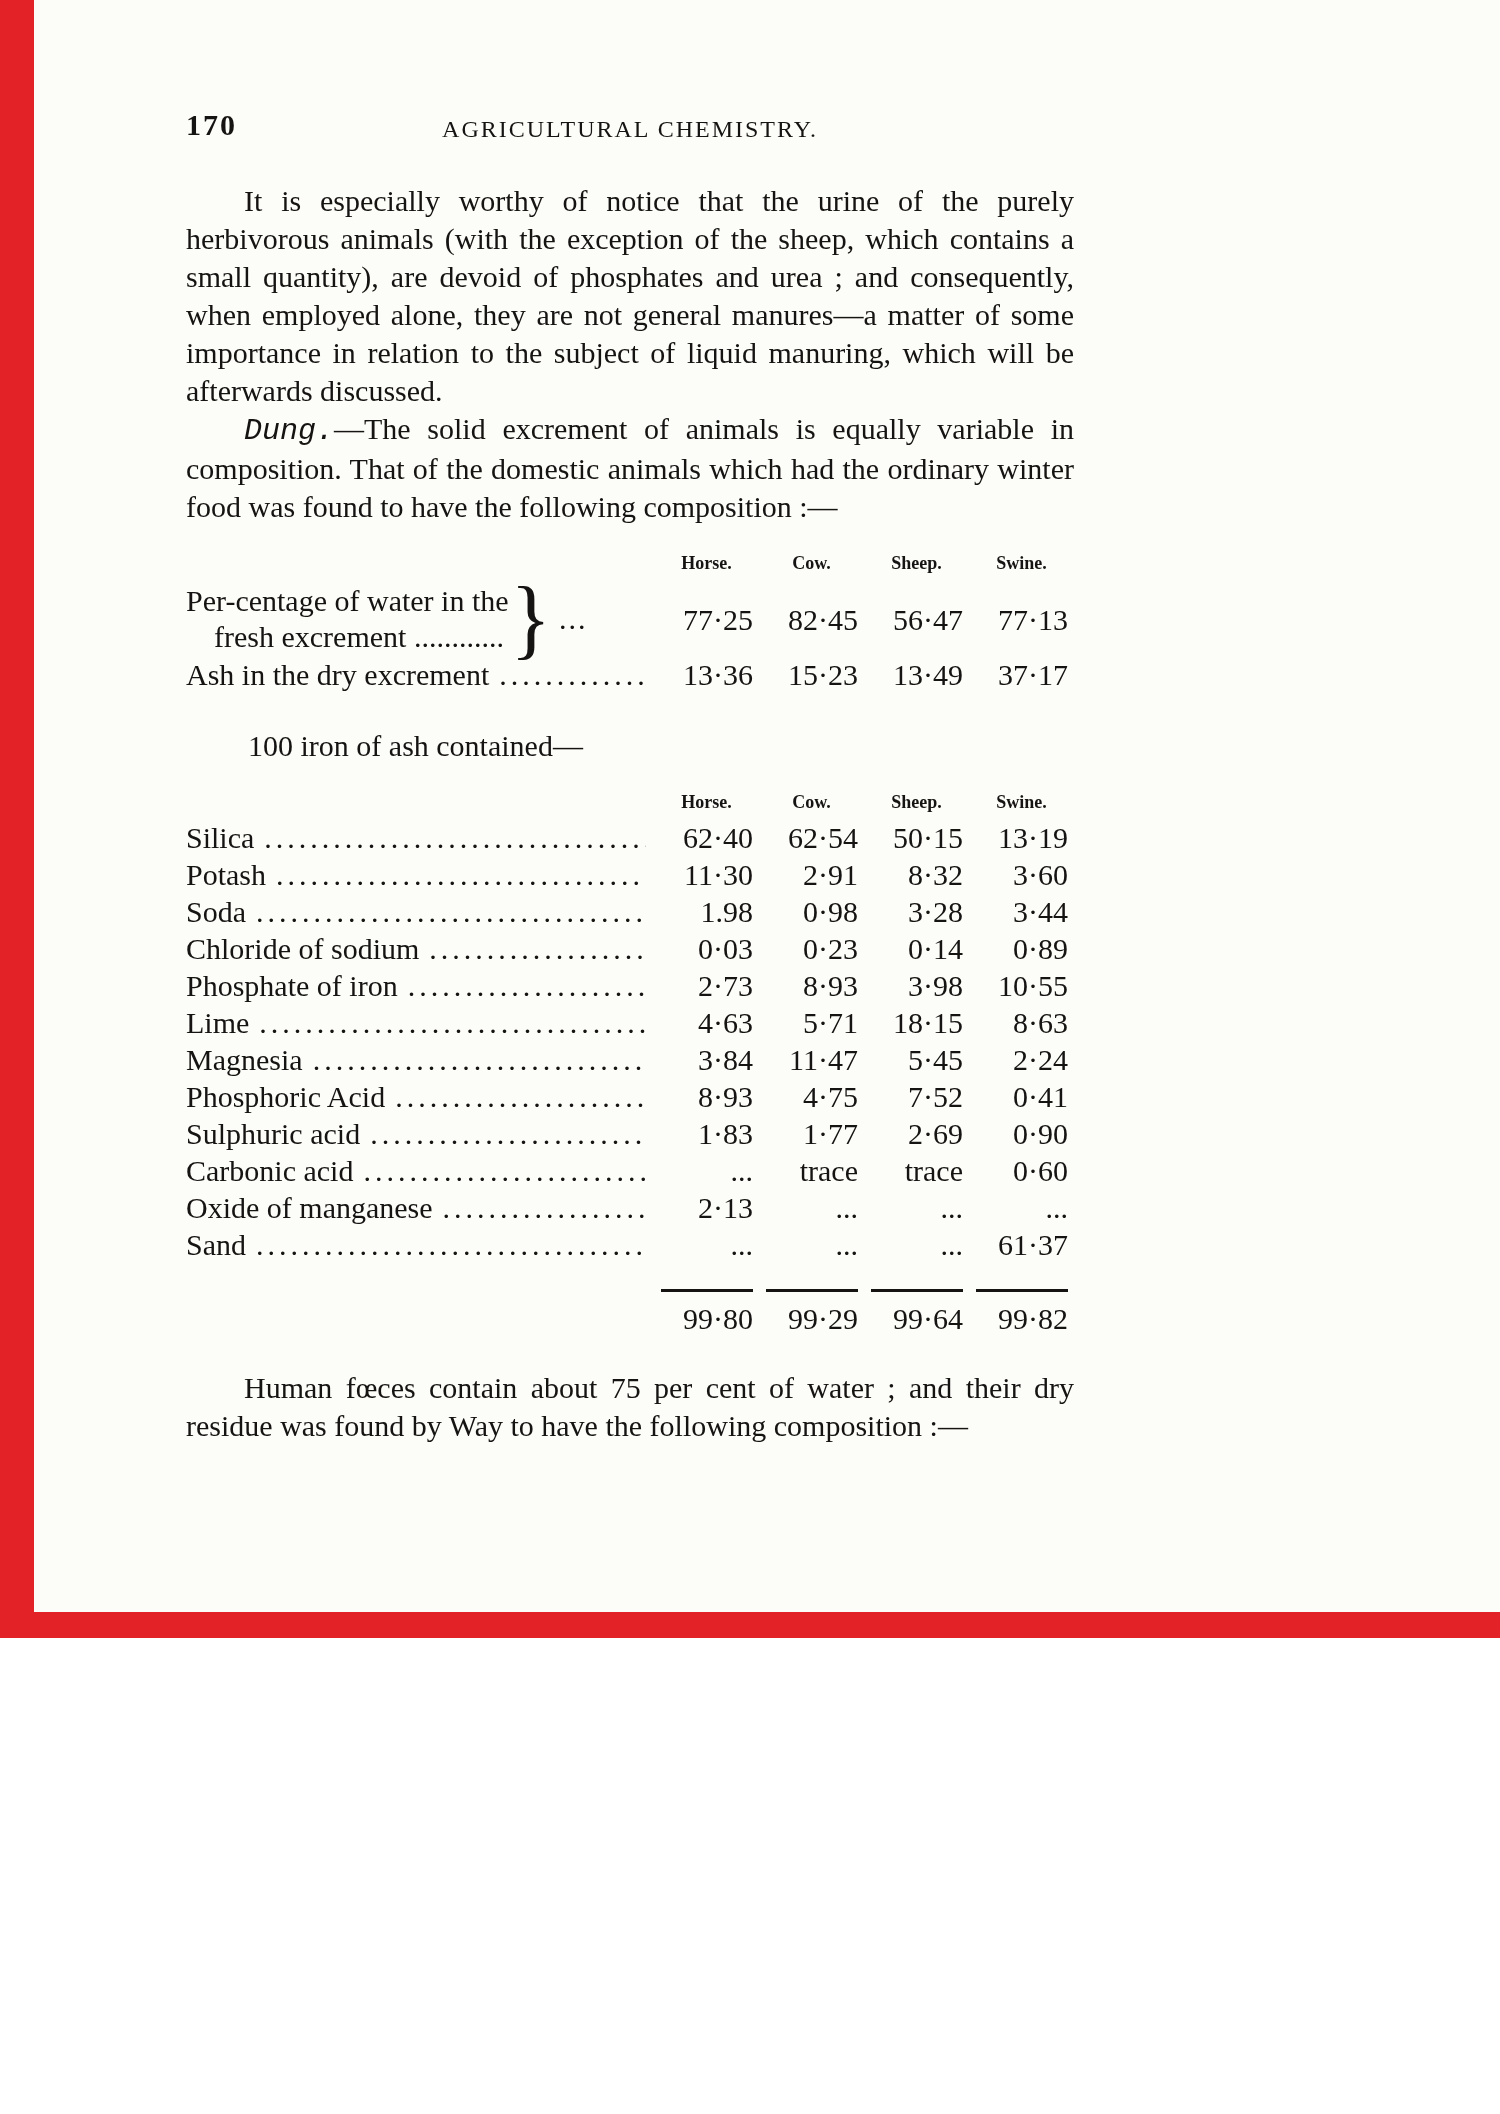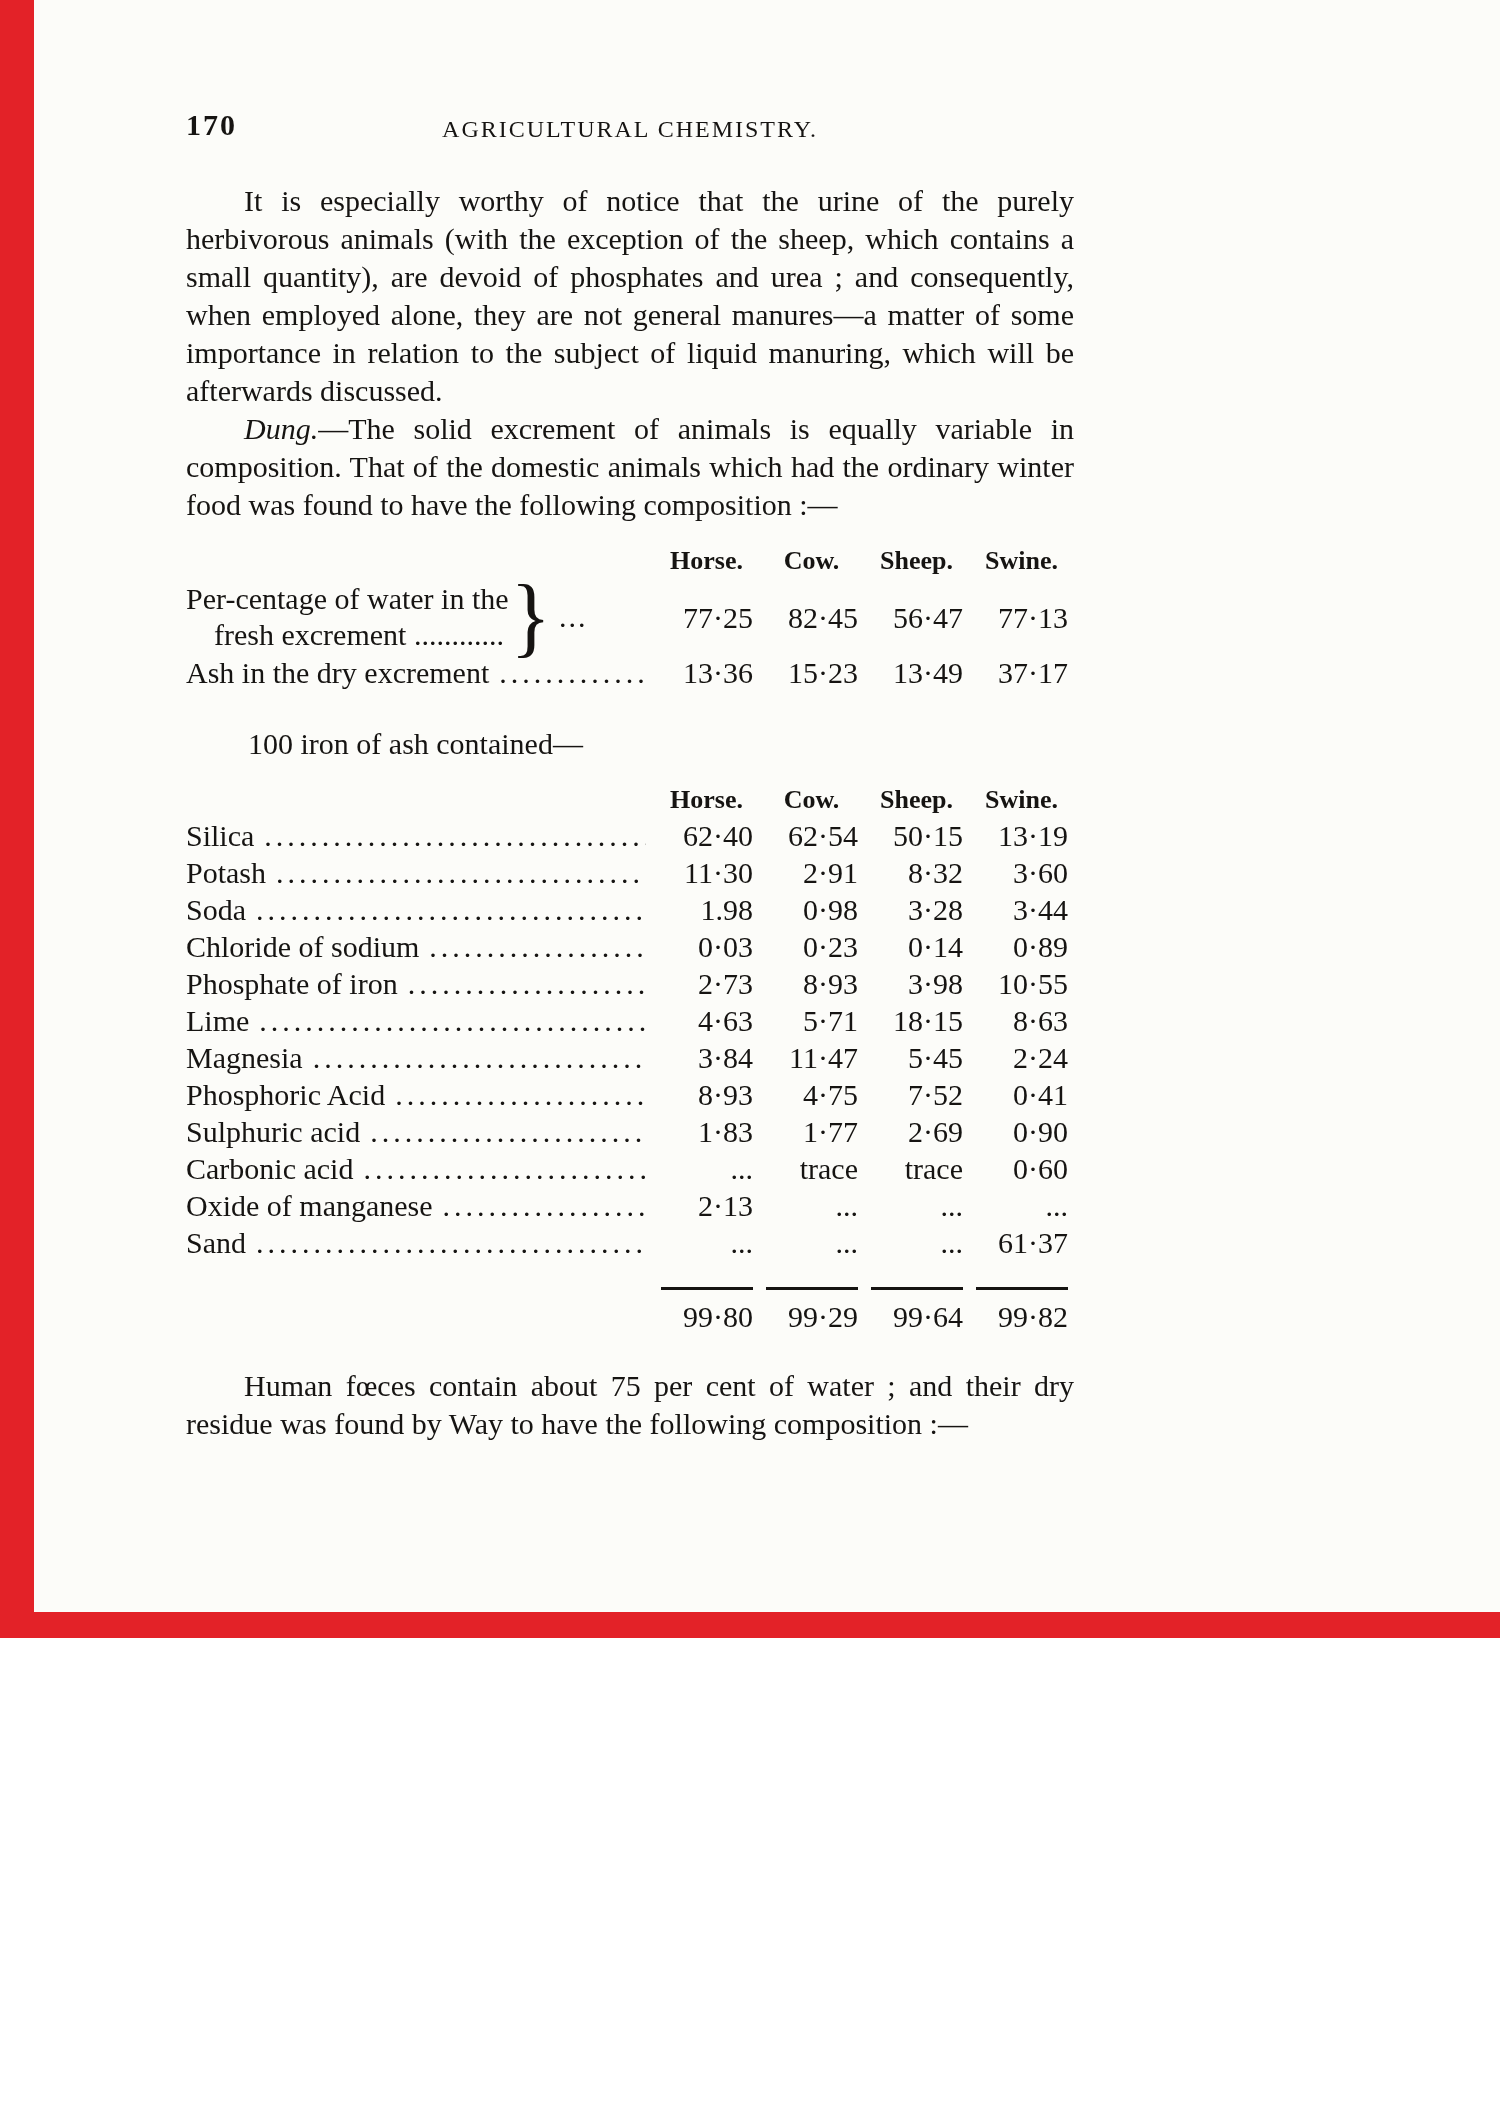--- a/index.html
+++ b/index.html
@@ -54,37 +54,37 @@
     font-size: 24px;
     letter-spacing: 2px;
     padding-top: 4px;
   }
   p.body-para {
     text-align: justify;
     text-indent: 58px;
   }
   .para-opening { margin-top: 36px; }
   .para-dung { margin-top: 0; }
-  .para-dung .lead { font-style: italic; }
+  .para-dung .lead { font-style: italic; font-family: Liberation Mono, monospace; }
   .para-human { margin-top: 32px; }
 
   
   .comp-table { margin-top: 22px; }
   .t-row {
     display: flex;
     align-items: baseline;
     line-height: 37px;
   }
   .t-headrow { line-height: 30px; margin-bottom: 4px; }
   .t-spacer { flex: 1 1 auto; }
   .t-head {
     flex: 0 0 105px;
     text-align: center;
     font-weight: bold;
-    font-size: 26px;
+    font-size: 18px;
     white-space: nowrap;
   }
   .t-label { white-space: nowrap; }
   .leader {
     flex: 1 1 auto;
     overflow: hidden;
     white-space: nowrap;
     letter-spacing: 4px;
     margin: 0 8px 0 10px;
   }

